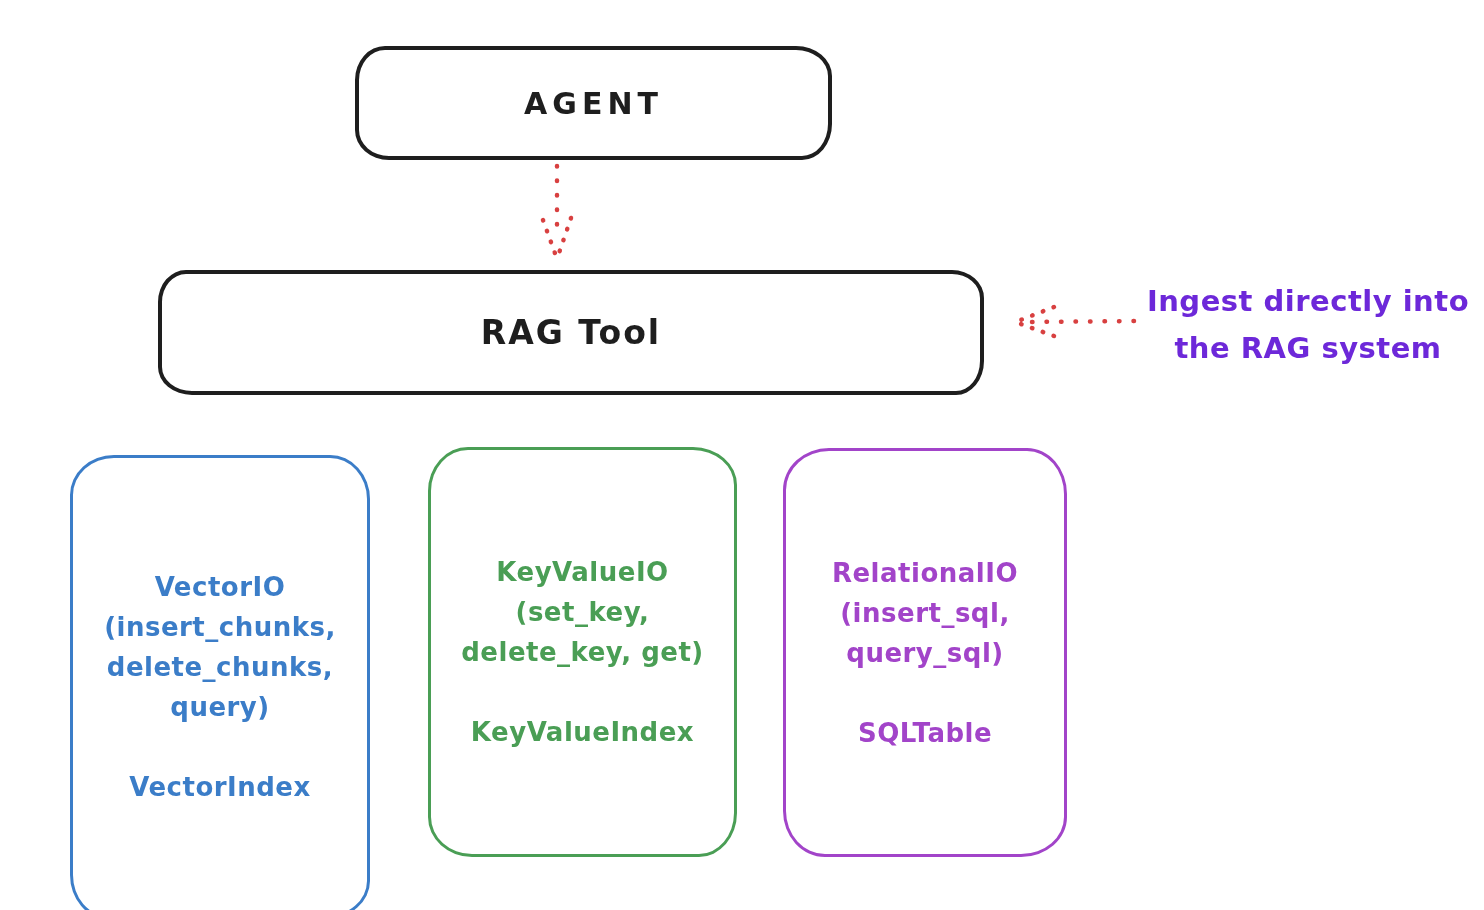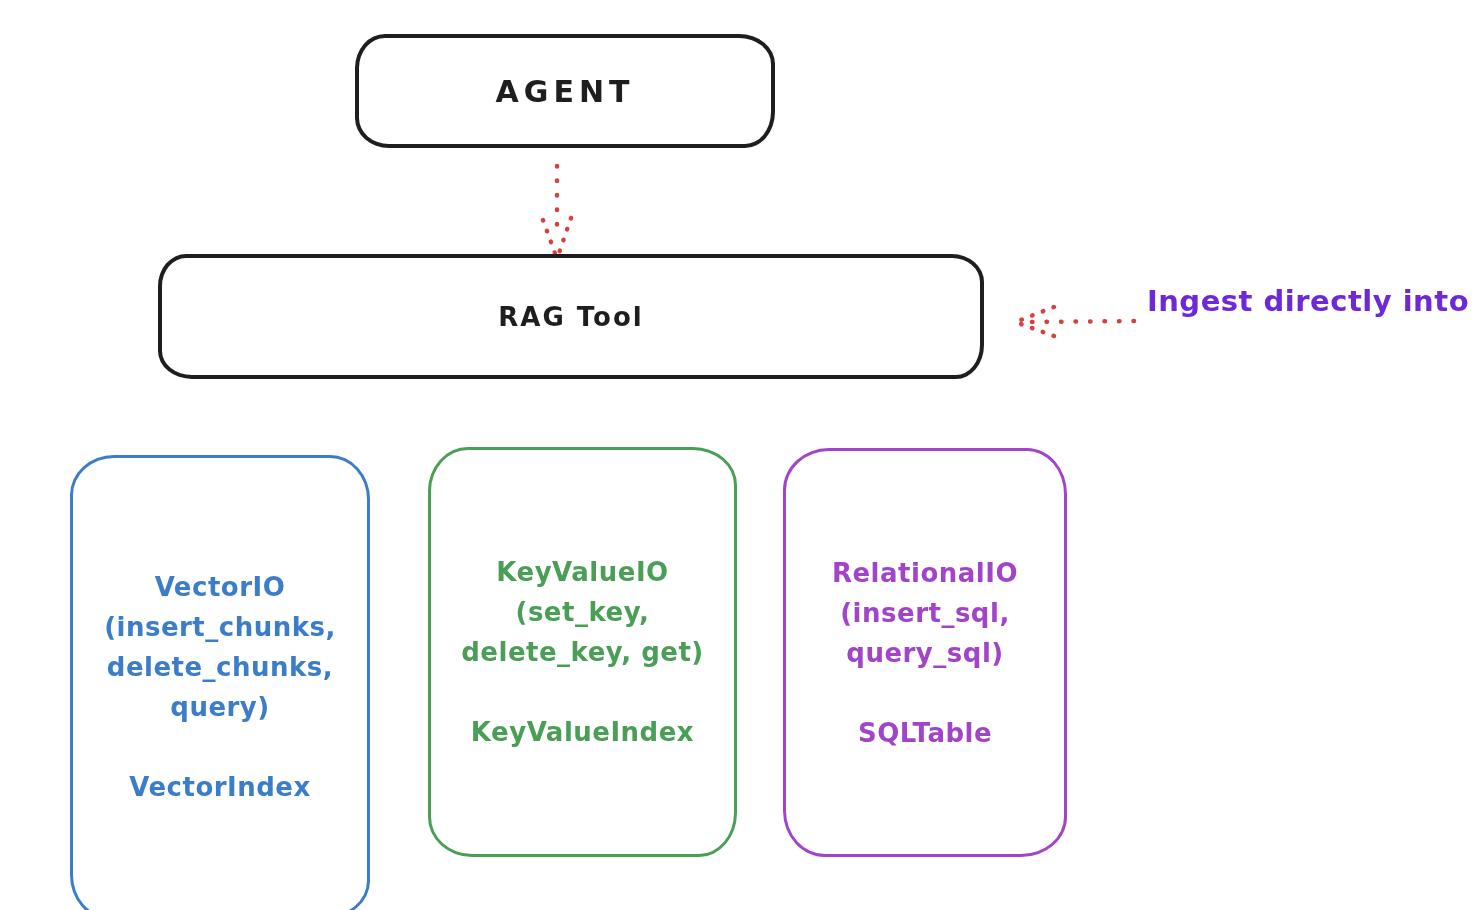--- a/index.html
+++ b/index.html
@@ -19,36 +19,36 @@
     position: absolute;
     background: #ffffff;
     display: flex;
     align-items: center;
     justify-content: center;
     box-sizing: border-box;
     text-align: center;
   }
   
   .agent-box {
-    left: 355px; top: 34px;
-    width: 420px; height: 114px;
+    left: 355px; top: 46px;
+    width: 477px; height: 114px;
     border: 4px solid #1e1e1e;
     border-radius: 30px 36px 30px 34px / 34px 30px 36px 30px;
     color: #1e1e1e;
     font-size: 30px;
     font-weight: 600;
     letter-spacing: 5px;
   }
   .ragtool-box {
-    left: 158px; top: 254px;
+    left: 158px; top: 270px;
     width: 826px; height: 125px;
     border: 4px solid #1e1e1e;
     border-radius: 28px 32px 28px 34px / 32px 28px 34px 28px;
     color: #1e1e1e;
-    font-size: 26px;
+    font-size: 33px;
     font-weight: 600;
     letter-spacing: 2px;
   }
   
   .backend {
     flex-direction: column;
     justify-content: center;
     font-size: 26px;
     font-weight: 600;
     line-height: 40px;
@@ -127,20 +127,21 @@
   </div>
 
   <svg class="arrow arrow-left" width="132" height="46" viewBox="0 0 132 46">
     <line x1="124" y1="21" x2="18" y2="22"></line>
     <line class="head" x1="44" y1="7" x2="8" y2="21"></line>
     <line class="head" x1="44" y1="36" x2="8" y2="23"></line>
   </svg>
 
   <div class="annotation">
     <div>Ingest directly into</div>
+    <div>the RAG system</div>
   </div>
 
   <div class="box backend backend-vector">
     <div>VectorIO</div>
     <div>(insert_chunks,</div>
     <div>delete_chunks,</div>
     <div>query)</div>
     <div class="index-label">VectorIndex</div>
   </div>
 

